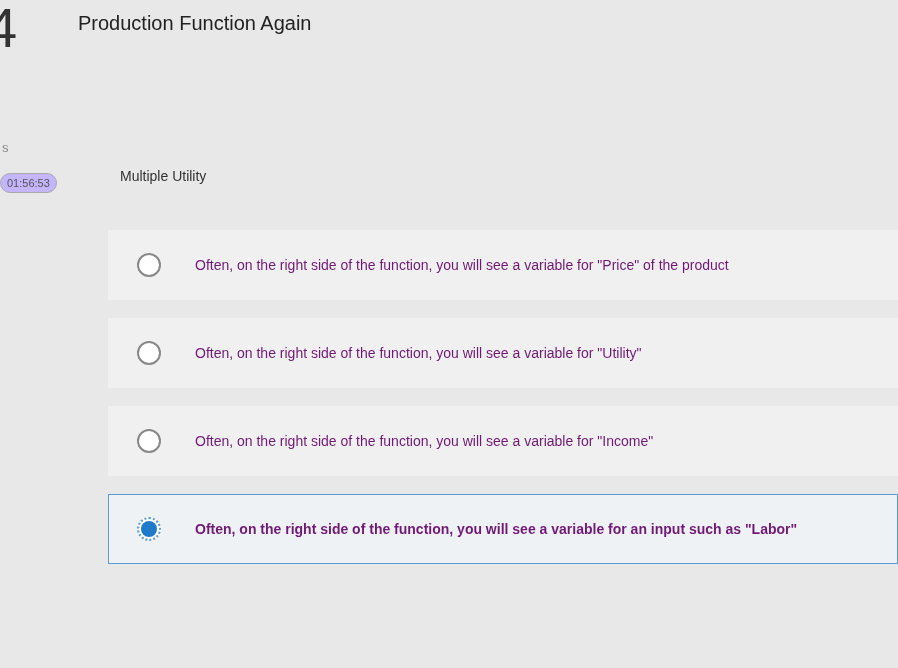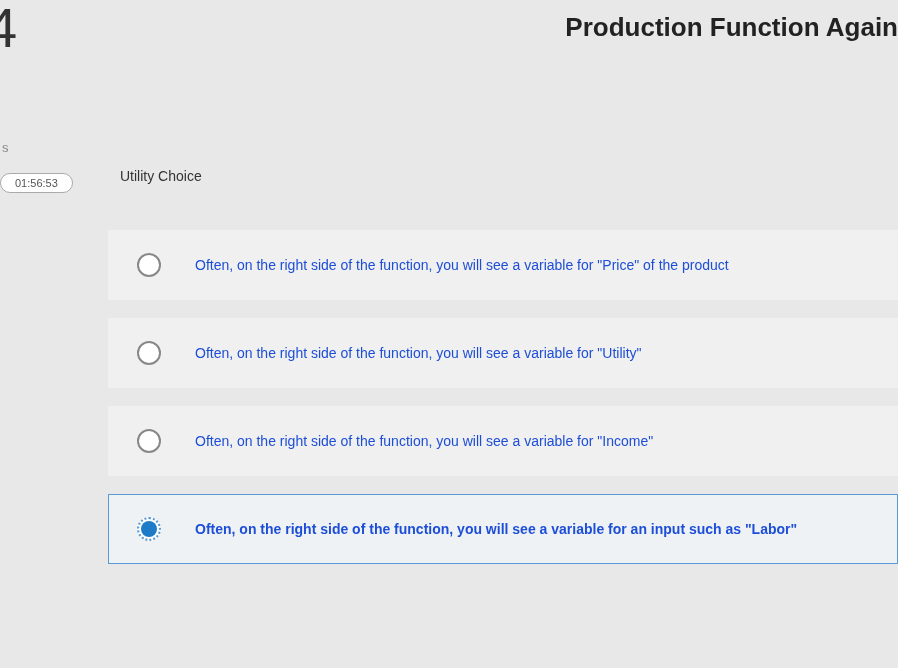--- a/index.html
+++ b/index.html
@@ -32,38 +32,37 @@
     }
     .sidebar-s {
       color: #888;
       font-size: 13px;
       margin-bottom: 18px;
       margin-left: 2px;
     }
     .timer-badge {
       border: 1px solid #aaa;
       border-radius: 14px;
-      padding: 3px 14px;
+      padding: 3px 6px;
       font-size: 11px;
       color: #555;
       display: inline-block;
-      background: #ffffff;
+      background: #c4b5fd;
     }
     .header-area {
       position: absolute;
       left: 78px;
       top: 12px;
       right: 0;
     }
     .question-title {
-      font-size: 26px;
-      font-weight: 700;
+      font-size: 20px;
+      font-weight: 400;
       color: #222;
       margin-bottom: 34px;
-      text-align: right;
     }
     .question-prompt {
       font-size: 15px;
       color: #333;
       margin-bottom: 30px;
     }
     .mc-label {
       position: absolute;
       left: 120px;
       top: 168px;
@@ -108,41 +107,41 @@
       height: 16px;
       border-radius: 50%;
       background: #1e7bc8;
       display: none;
     }
     .option-row.selected .radio-inner {
       display: block;
     }
     .option-text {
       font-size: 14px;
-      color: #1d4ed8;
+      color: #701a75;
     }
     .option-row.selected .option-text {
       font-weight: 600;
     }
   </style>
 </head>
 <body>
 
 <div class="question-number">4</div>
 
 <div class="left-sidebar">
   <div class="sidebar-s">s</div>
   <div class="timer-badge">01:56:53</div>
 </div>
 
 <div class="header-area">
   <div class="question-title">Production Function Again</div>
 </div>
 
-<div class="mc-label">Utility Choice</div>
+<div class="mc-label">Multiple Utility</div>
 
 <div class="options-container">
 
   <div class="option-row">
     <div class="radio-outer"></div>
     <div class="option-text">Often, on the right side of the function, you will see a variable for "Price" of the product</div>
   </div>
 
   <div class="option-row">
     <div class="radio-outer"></div>

